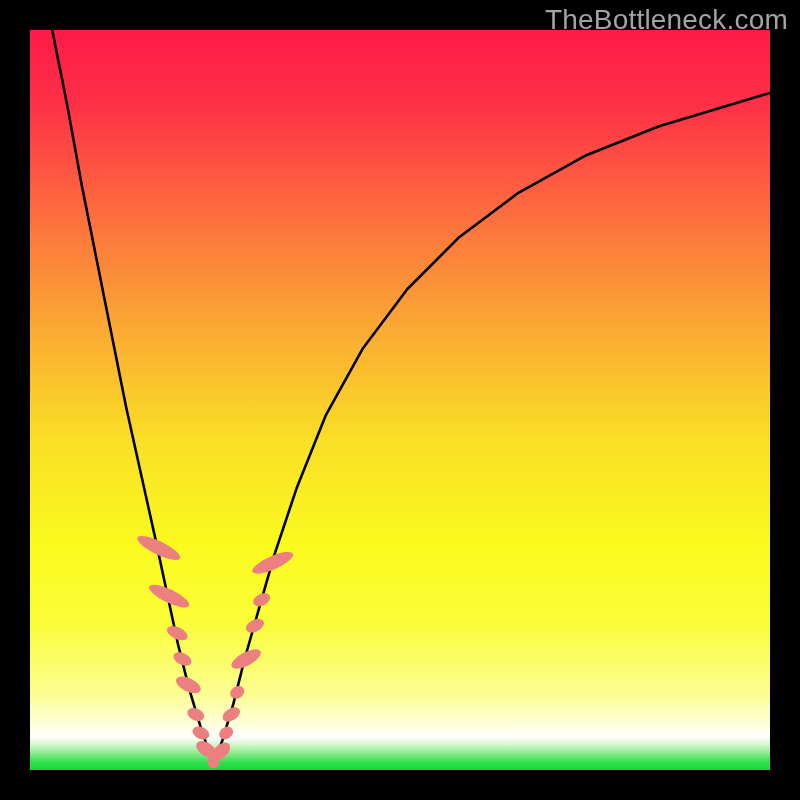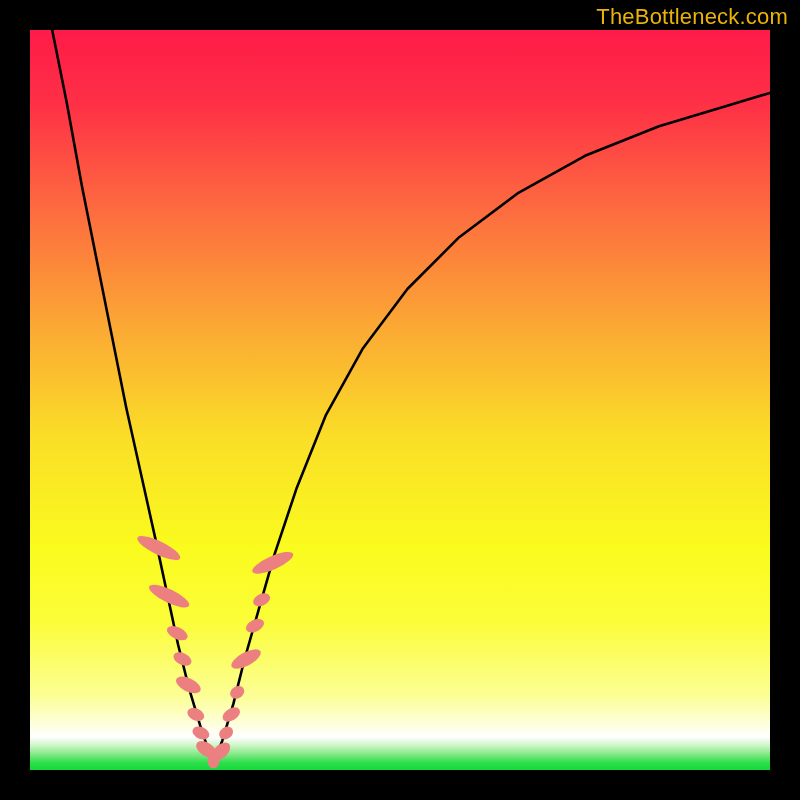--- a/index.html
+++ b/index.html
@@ -23,23 +23,23 @@
     position: absolute;
     left: 0;
     top: 0;
     width: 100%;
     height: 100%;
   }
   .watermark {
     position: absolute;
     top: 4px;
     right: 12px;
-    font-size: 22px;
+    font-size: 28px;
     font-weight: 500;
-    color: #eab308;
+    color: #a3a3a3;
     letter-spacing: 0.2px;
   }
   svg.curves {
     position: absolute;
     left: 0;
     top: 0;
     width: 100%;
     height: 100%;
     overflow: visible;
   }

